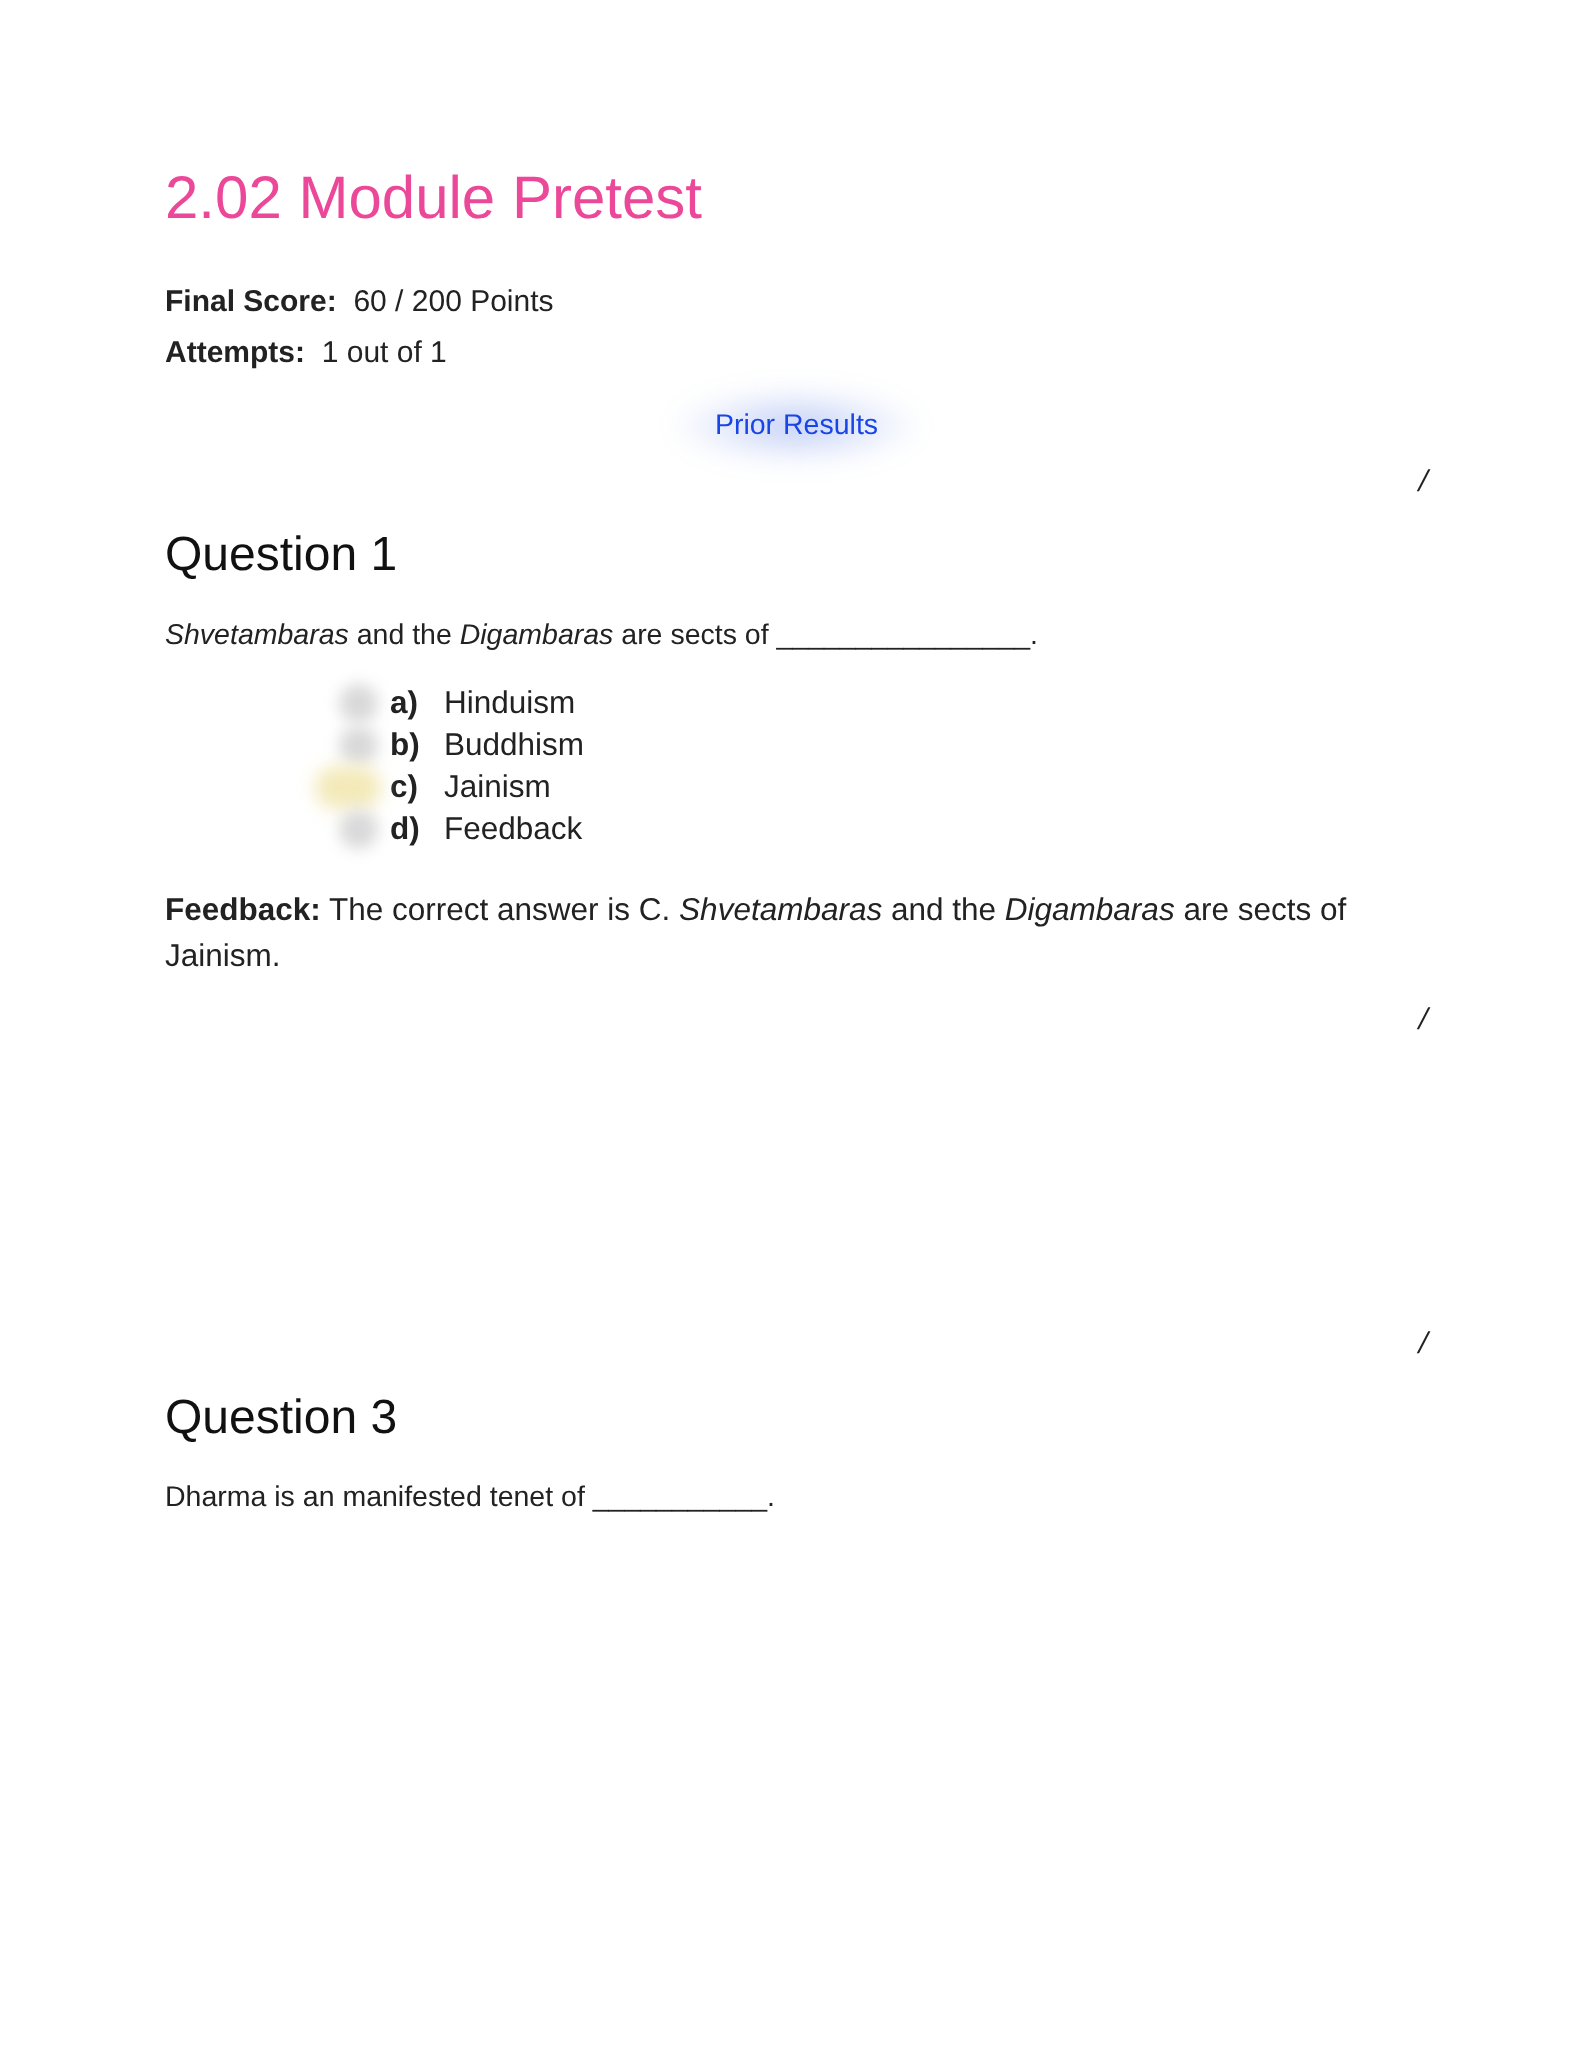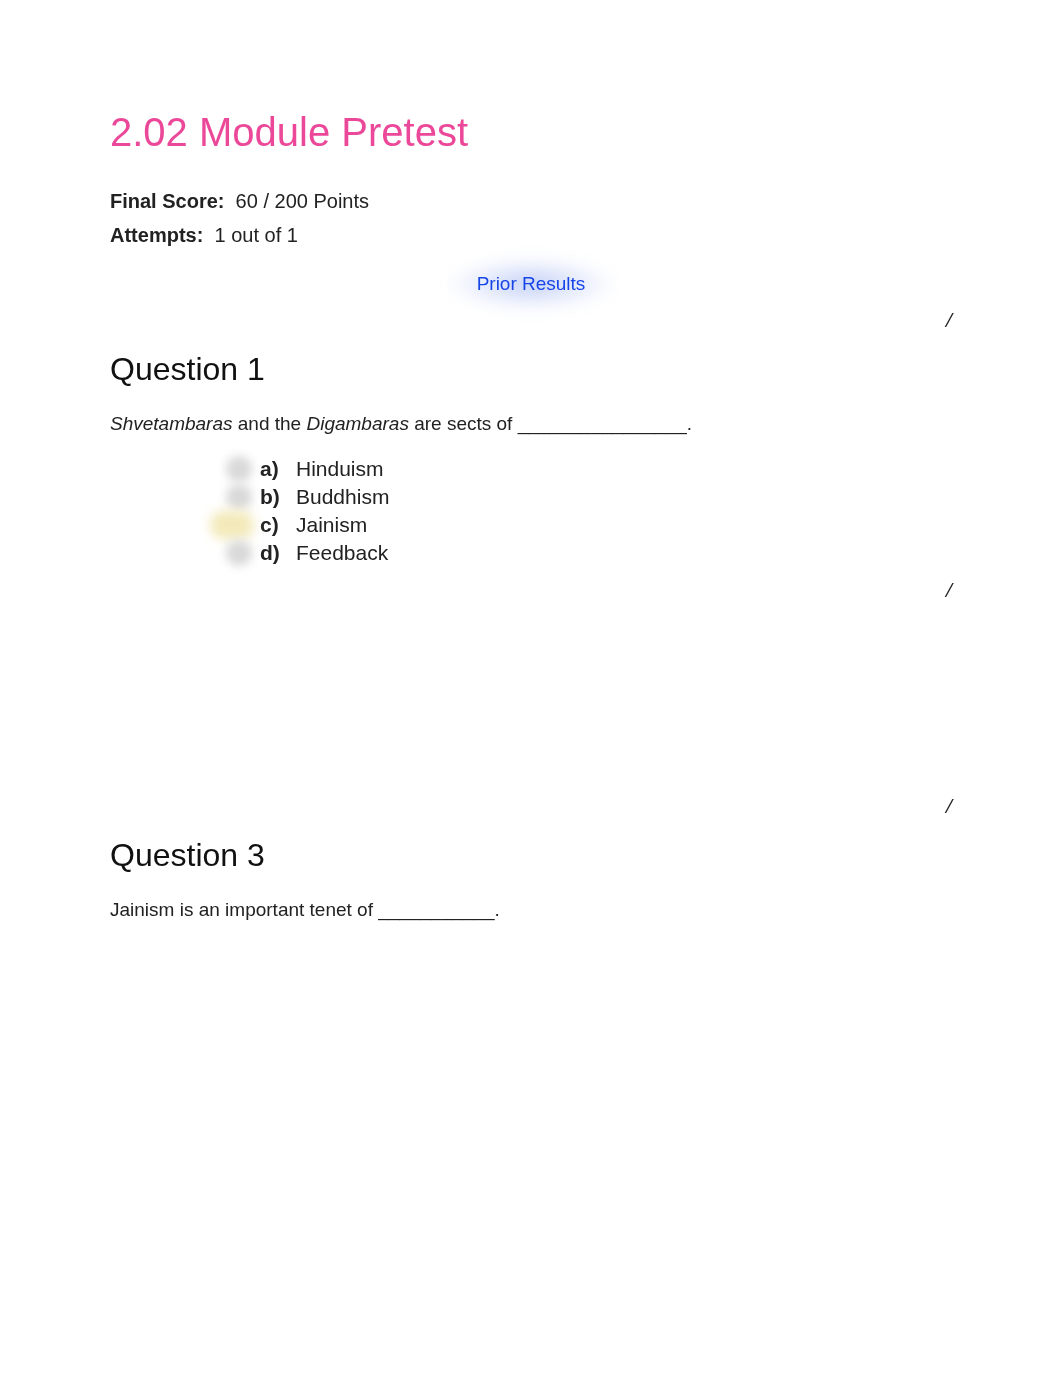--- a/index.html
+++ b/index.html
@@ -145,29 +145,32 @@
       <span class="choice-blur hl"></span>
       <span class="choice-letter">c)</span>
       <span class="choice-text">Jainism</span>
     </div>
     <div class="choice-row">
       <span class="choice-blur"></span>
       <span class="choice-letter">d)</span>
       <span class="choice-text">Feedback</span>
     </div>
   </div>
+  <p class="feedback">
+    <span class="label">Feedback:</span><span> The correct answer is C. </span><span class="italic">Shvetambaras</span><span> and the </span><span class="italic">Digambaras</span><span> are sects of Jainism.</span>
+  </p>
 </div>
 
 <div class="score-divider">/</div>
 
 <div class="question-block">
 </div>
 
 <div class="gap-lg"></div>
 
 <div class="score-divider">/</div>
 
 <div class="question-block">
   <h2 class="question-title">Question 3</h2>
-  <p class="question-text">Jainism is an important tenet of ___________.</p>
+  <p class="question-text">Dharma is an manifested tenet of ___________.</p>
 </div>
 
 <div class="gap-xl"></div>
 
 </body></html>

